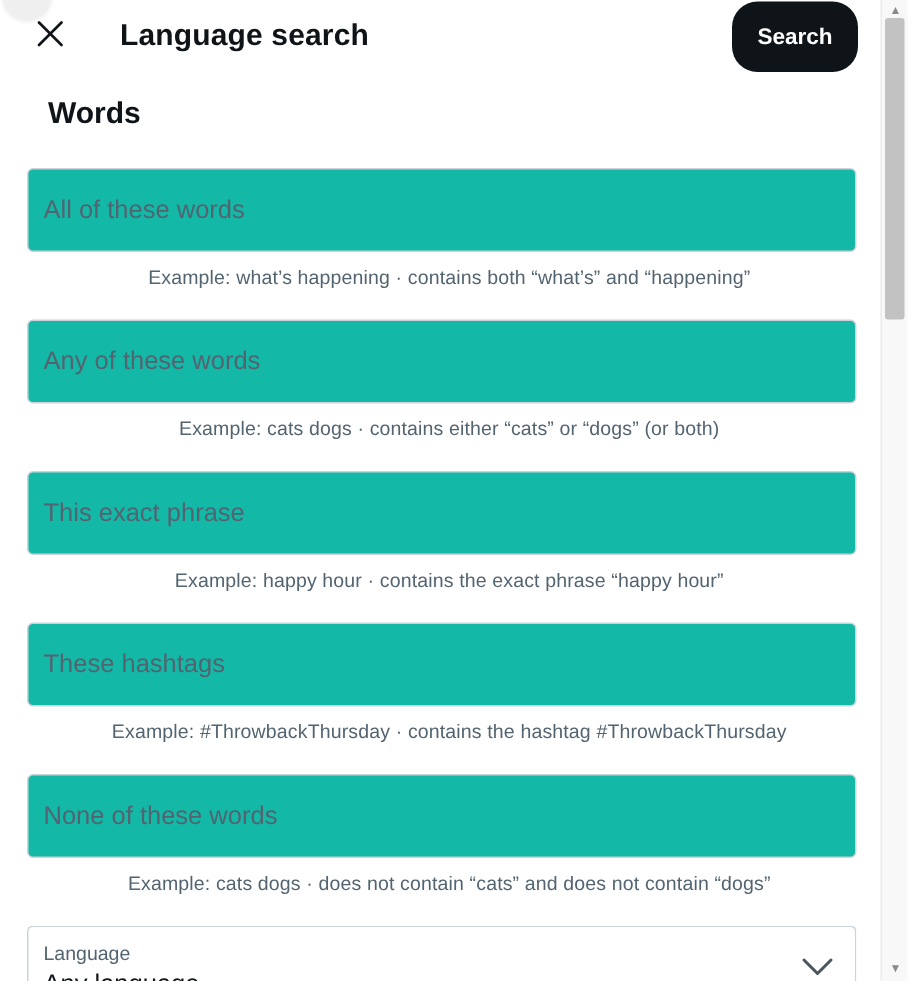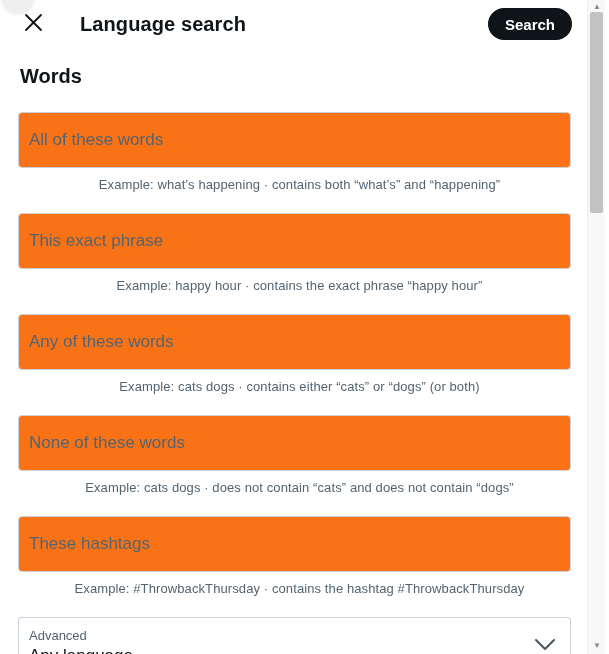--- a/index.html
+++ b/index.html
@@ -41,49 +41,49 @@
     font-weight: 700;
     margin-left: 30px;
     letter-spacing: 0.1px;
   }
   .search-btn {
     margin-left: auto;
     background: #0f1419;
     color: #ffffff;
     border: none;
     border-radius: 17px;
-    height: 32px;
+    height: 47px;
     padding: 0 17px;
     font-size: 15px;
     font-weight: 700;
     font-family: inherit;
     cursor: pointer;
   }
   .section-title {
     font-size: 20px;
     font-weight: 700;
-    margin: 16px 0 0 20px;
+    margin: 16px 0 0 32px;
     line-height: 24px;
   }
   .content { width: 553px; margin-left: 18px; }
   .field-group { margin-top: 24px; }
   .field-group.fg { margin-top: 0; margin-bottom: 20px; }
   .first-gap { height: 24px; }
   .text-input {
     display: block;
     width: 553px;
     height: 56px;
     border: 1px solid #ccd3da;
     border-radius: 4px;
     font-family: inherit;
     font-size: 17px;
     color: #0f1419;
     padding: 0 10px;
     outline: none;
-    background: #f97316;
+    background: #14b8a6;
   }
   .text-input::placeholder { color: #536471; opacity: 1; }
   .example {
     font-size: 13px;
     color: #536471;
     margin: 9px 0 0 10px;
     line-height: 16px;
     letter-spacing: 0.1px;
     text-align: center;
   }
@@ -169,41 +169,41 @@
 
 <div class="content">
   <div class="first-gap"></div>
 
   <div class="field-group fg">
     <input class="text-input" type="text" placeholder="All of these words" style="">
     <p class="example">Example: what’s happening · contains both “what’s” and “happening”</p>
   </div>
 
   <div class="field-group fg">
+    <input class="text-input" type="text" placeholder="Any of these words" style="">
+    <p class="example">Example: cats dogs · contains either “cats” or “dogs” (or both)</p>
+  </div>
+
+  <div class="field-group fg">
     <input class="text-input" type="text" placeholder="This exact phrase" style="">
     <p class="example">Example: happy hour · contains the exact phrase “happy hour”</p>
   </div>
 
   <div class="field-group fg">
-    <input class="text-input" type="text" placeholder="Any of these words" style="">
-    <p class="example">Example: cats dogs · contains either “cats” or “dogs” (or both)</p>
+    <input class="text-input" type="text" placeholder="These hashtags" style="">
+    <p class="example">Example: #ThrowbackThursday · contains the hashtag #ThrowbackThursday</p>
   </div>
 
   <div class="field-group fg">
     <input class="text-input" type="text" placeholder="None of these words" style="">
     <p class="example">Example: cats dogs · does not contain “cats” and does not contain “dogs”</p>
   </div>
 
-  <div class="field-group fg">
-    <input class="text-input" type="text" placeholder="These hashtags" style="">
-    <p class="example">Example: #ThrowbackThursday · contains the hashtag #ThrowbackThursday</p>
-  </div>
-
   <div class="select-box">
-    <span class="select-label">Advanced</span>
+    <span class="select-label">Language</span>
     <span class="select-value">Any language</span>
     <span class="chevron">
       <svg width="22" height="14" viewBox="0 0 22 14">
         <path d="M2 2 L11 11 L20 2" fill="none" stroke="#4a5560" stroke-width="2" stroke-linecap="round" stroke-linejoin="round"></path>
       </svg>
     </span>
   </div>
 </div>
 
 <div class="scrollbar">

